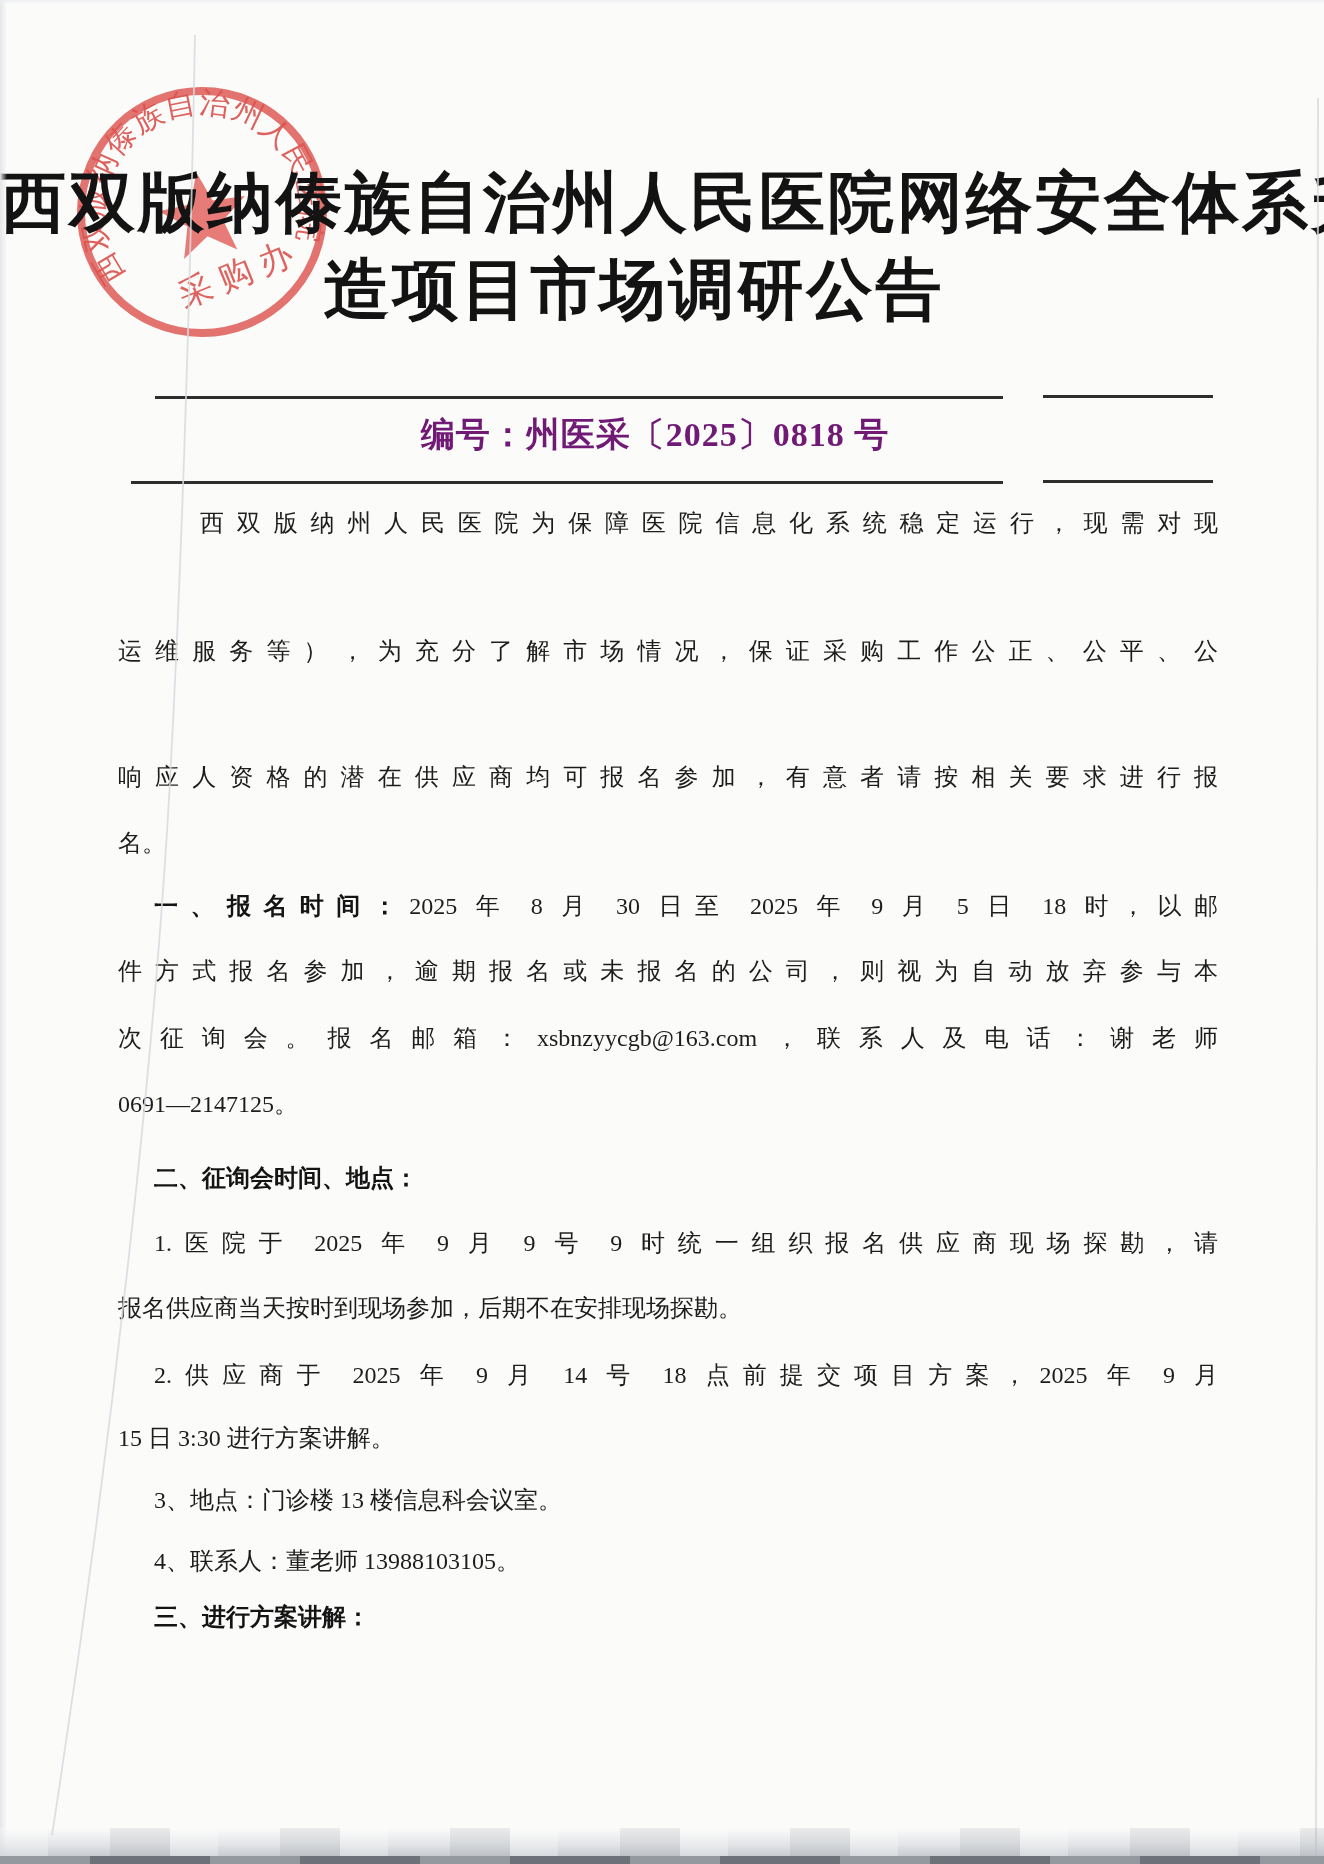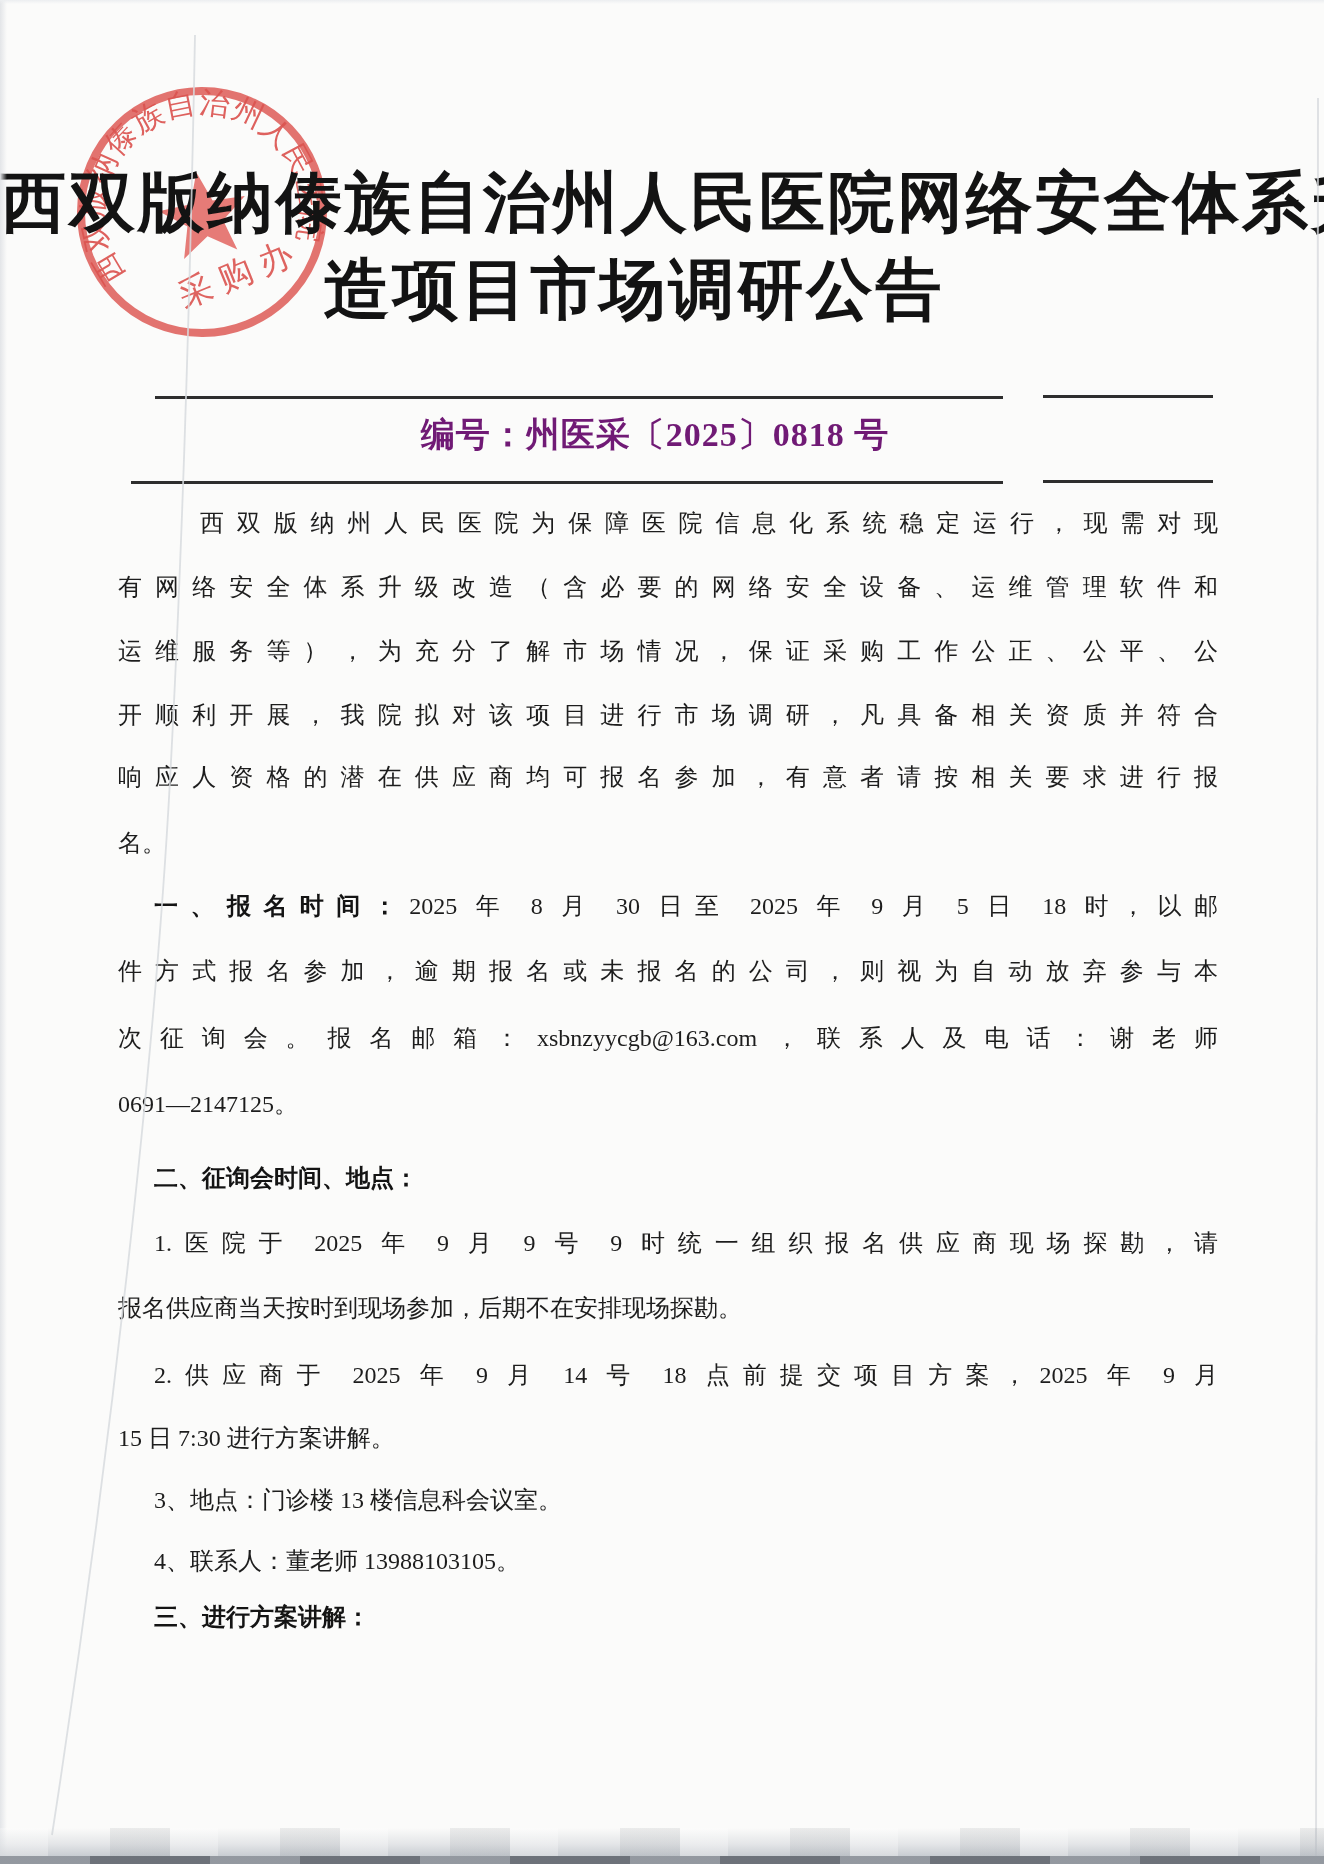--- a/index.html
+++ b/index.html
@@ -69,34 +69,32 @@
   <div class="title-line title-l1">西双版纳傣族自治州人民医院网络安全体系升级改</div>
   <div class="title-line title-l2">造项目市场调研公告</div>
 
   <div class="rule" style="left:155px;top:396px;width:848px;"></div>
   <div class="rule" style="left:1043px;top:395px;width:170px;"></div>
   <div class="doc-number">编号：州医采〔2025〕0818 号</div>
   <div class="rule" style="left:131px;top:481px;width:872px;"></div>
   <div class="rule" style="left:1043px;top:480px;width:170px;"></div>
 
   <div class="bl j ind" style="top:491px;"><b class="hd"></b><span>西双版纳州人民医院为保障医院信息化系统稳定运行，现需对现</span></div>
-  <div class="bl j" style="top:555px;"><b class="hd"></b><span>有网络安全体系升级改造（含必要的网络安全设备、运维管理软件和</span></div>
   <div class="bl j" style="top:619px;"><b class="hd"></b><span>运维服务等），为充分了解市场情况，保证采购工作公正、公平、公</span></div>
-  <div class="bl j" style="top:683px;"><b class="hd"></b><span>开顺利开展，我院拟对该项目进行市场调研，凡具备相关资质并符合</span></div>
   <div class="bl j" style="top:745px;"><b class="hd"></b><span>响应人资格的潜在供应商均可报名参加，有意者请按相关要求进行报</span></div>
   <div class="bl nw" style="top:811px;"><b class="hd"></b><span>名。</span></div>
   <div class="bl j ind2" style="top:874px;"><b class="hd">一、报名时间：</b><span>2025 年 8 月 30 日至 2025 年 9 月 5 日 18 时，以邮</span></div>
   <div class="bl j" style="top:939px;"><b class="hd"></b><span>件方式报名参加，逾期报名或未报名的公司，则视为自动放弃参与本</span></div>
   <div class="bl j" style="top:1006px;"><b class="hd"></b><span>次征询会。报名邮箱：xsbnzyycgb@163.com，联系人及电话：谢老师</span></div>
   <div class="bl nw" style="top:1072px;"><b class="hd"></b><span>0691—2147125。</span></div>
   <div class="bl nw ind2" style="top:1146px;"><b class="hd">二、征询会时间、地点：</b><span></span></div>
   <div class="bl j ind2" style="top:1211px;"><b class="hd"></b><span>1.医院于 2025 年 9 月 9 号 9 时统一组织报名供应商现场探勘，请</span></div>
   <div class="bl nw" style="top:1276px;"><b class="hd"></b><span>报名供应商当天按时到现场参加，后期不在安排现场探勘。</span></div>
   <div class="bl j ind2" style="top:1343px;"><b class="hd"></b><span>2.供应商于 2025 年 9 月 14 号 18 点前提交项目方案，2025 年 9 月</span></div>
-  <div class="bl nw" style="top:1406px;"><b class="hd"></b><span>15 日 7:30 进行方案讲解。</span></div>
+  <div class="bl nw" style="top:1406px;"><b class="hd"></b><span>15 日 3:30 进行方案讲解。</span></div>
   <div class="bl nw ind2" style="top:1468px;"><b class="hd"></b><span>3、地点：门诊楼 13 楼信息科会议室。</span></div>
   <div class="bl nw ind2" style="top:1529px;"><b class="hd"></b><span>4、联系人：董老师 13988103105。</span></div>
   <div class="bl nw ind2" style="top:1585px;"><b class="hd">三、进行方案讲解：</b><span></span></div>
 
   <svg class="artifacts" width="1324" height="1864" viewBox="0 0 1324 1864">
     <path d="M195 35 C 190 300, 182 560, 170 780 C 155 1060, 110 1460, 52 1835" fill="none" stroke="#d7dade" stroke-width="1.8" opacity="0.85"></path>
     <line x1="1318" y1="98" x2="1316" y2="1860" stroke="#d9dbdf" stroke-width="2" opacity="0.8"></line>
   </svg>
 
   <div class="edge-left"></div>

